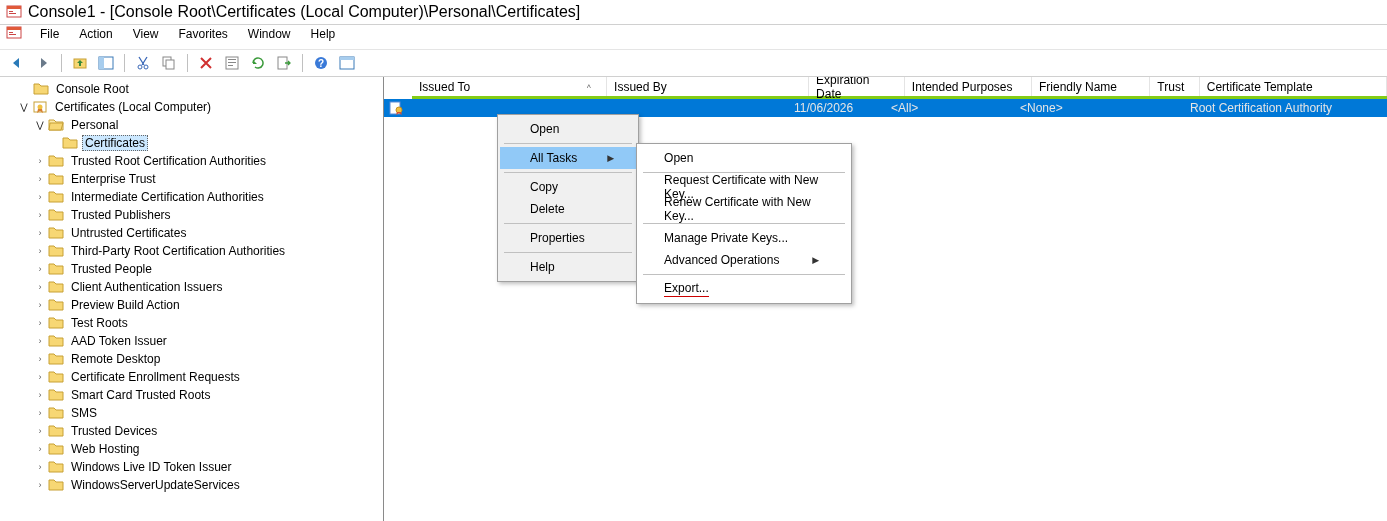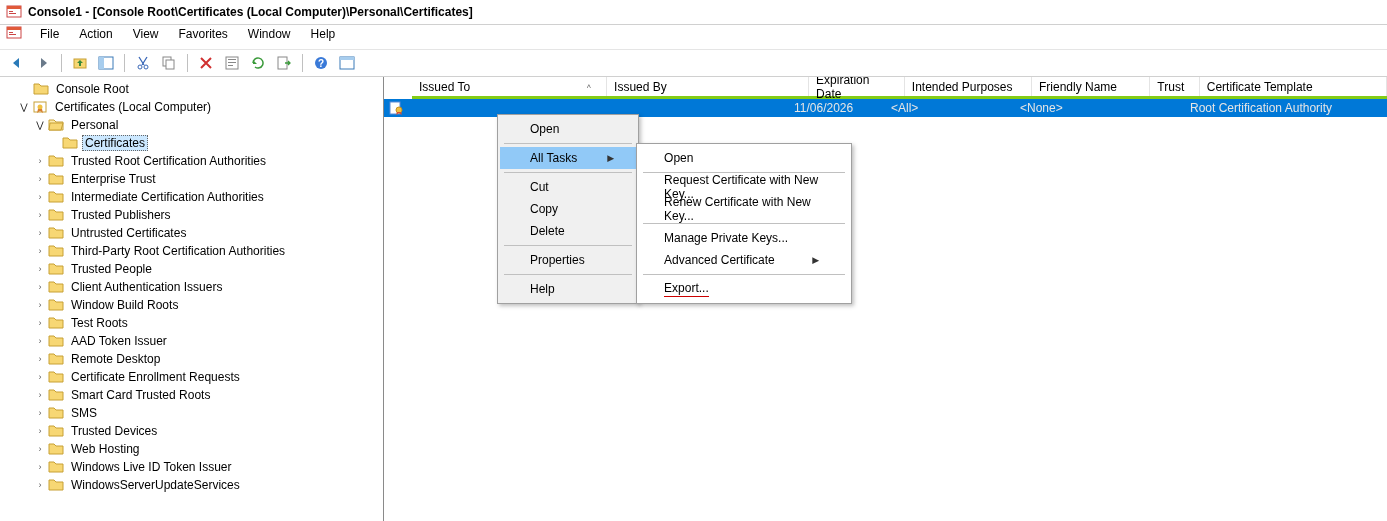--- a/index.html
+++ b/index.html
@@ -18,21 +18,21 @@
   display: flex;
   align-items: center;
   padding: 0 6px;
   gap: 6px;
 }
 .app-icon {
   width: 16px; height: 16px;
   display: inline-block;
 }
 .app-icon svg { width: 16px; height: 16px; }
-.title-text { font-size: 12px; font-weight: bold; }
+.title-text { font-size: 16px; }
 .menubar {
   height: 24px;
   display: flex;
   align-items: flex-start;
   padding: 0 6px;
   gap: 0;
 }
 .menubar .app-icon { margin-right: 8px; }
 .menu-item {
   padding: 2px 10px;
@@ -398,21 +398,21 @@
             </span>
             <span class="node-label">Client Authentication Issuers</span>
           </div>
           <div class="node-row" style="padding-left: 34px;">
             <span class="twisty">›</span>
             <span class="node-icon">
               <svg viewBox="0 0 16 16">
                 <path d="M1 3 L6 3 L8 5 L15 5 L15 13 L1 13 Z" fill="#f7d774" stroke="#c7a034"></path>
               </svg>
             </span>
-            <span class="node-label">Window Build Roots</span>
+            <span class="node-label">Preview Build Action</span>
           </div>
           <div class="node-row" style="padding-left: 34px;">
             <span class="twisty">›</span>
             <span class="node-icon">
               <svg viewBox="0 0 16 16">
                 <path d="M1 3 L6 3 L8 5 L15 5 L15 13 L1 13 Z" fill="#f7d774" stroke="#c7a034"></path>
               </svg>
             </span>
             <span class="node-label">Test Roots</span>
           </div>
@@ -547,34 +547,31 @@
               <span>Request Certificate with New Key...</span>
             </div>
           <div class="sub-item">
               <span>Renew Certificate with New Key...</span>
             </div>
           <div class="cm-sep"></div>
           <div class="sub-item">
               <span>Manage Private Keys...</span>
             </div>
           <div class="sub-item">
-              <span>Advanced Certificate</span>
+              <span>Advanced Operations</span>
               <span class="sub-arrow">▶</span>
             </div>
           <div class="cm-sep"></div>
           <div class="sub-item">
               <span class="export-underline">Export...</span>
             </div>
         </div>
       </div>
       <div class="cm-sep"></div>
       <div class="cm-item">
-          <span>Cut</span>
-        </div>
-      <div class="cm-item">
           <span>Copy</span>
         </div>
       <div class="cm-item">
           <span>Delete</span>
         </div>
       <div class="cm-sep"></div>
       <div class="cm-item">
           <span>Properties</span>
         </div>
       <div class="cm-sep"></div>

